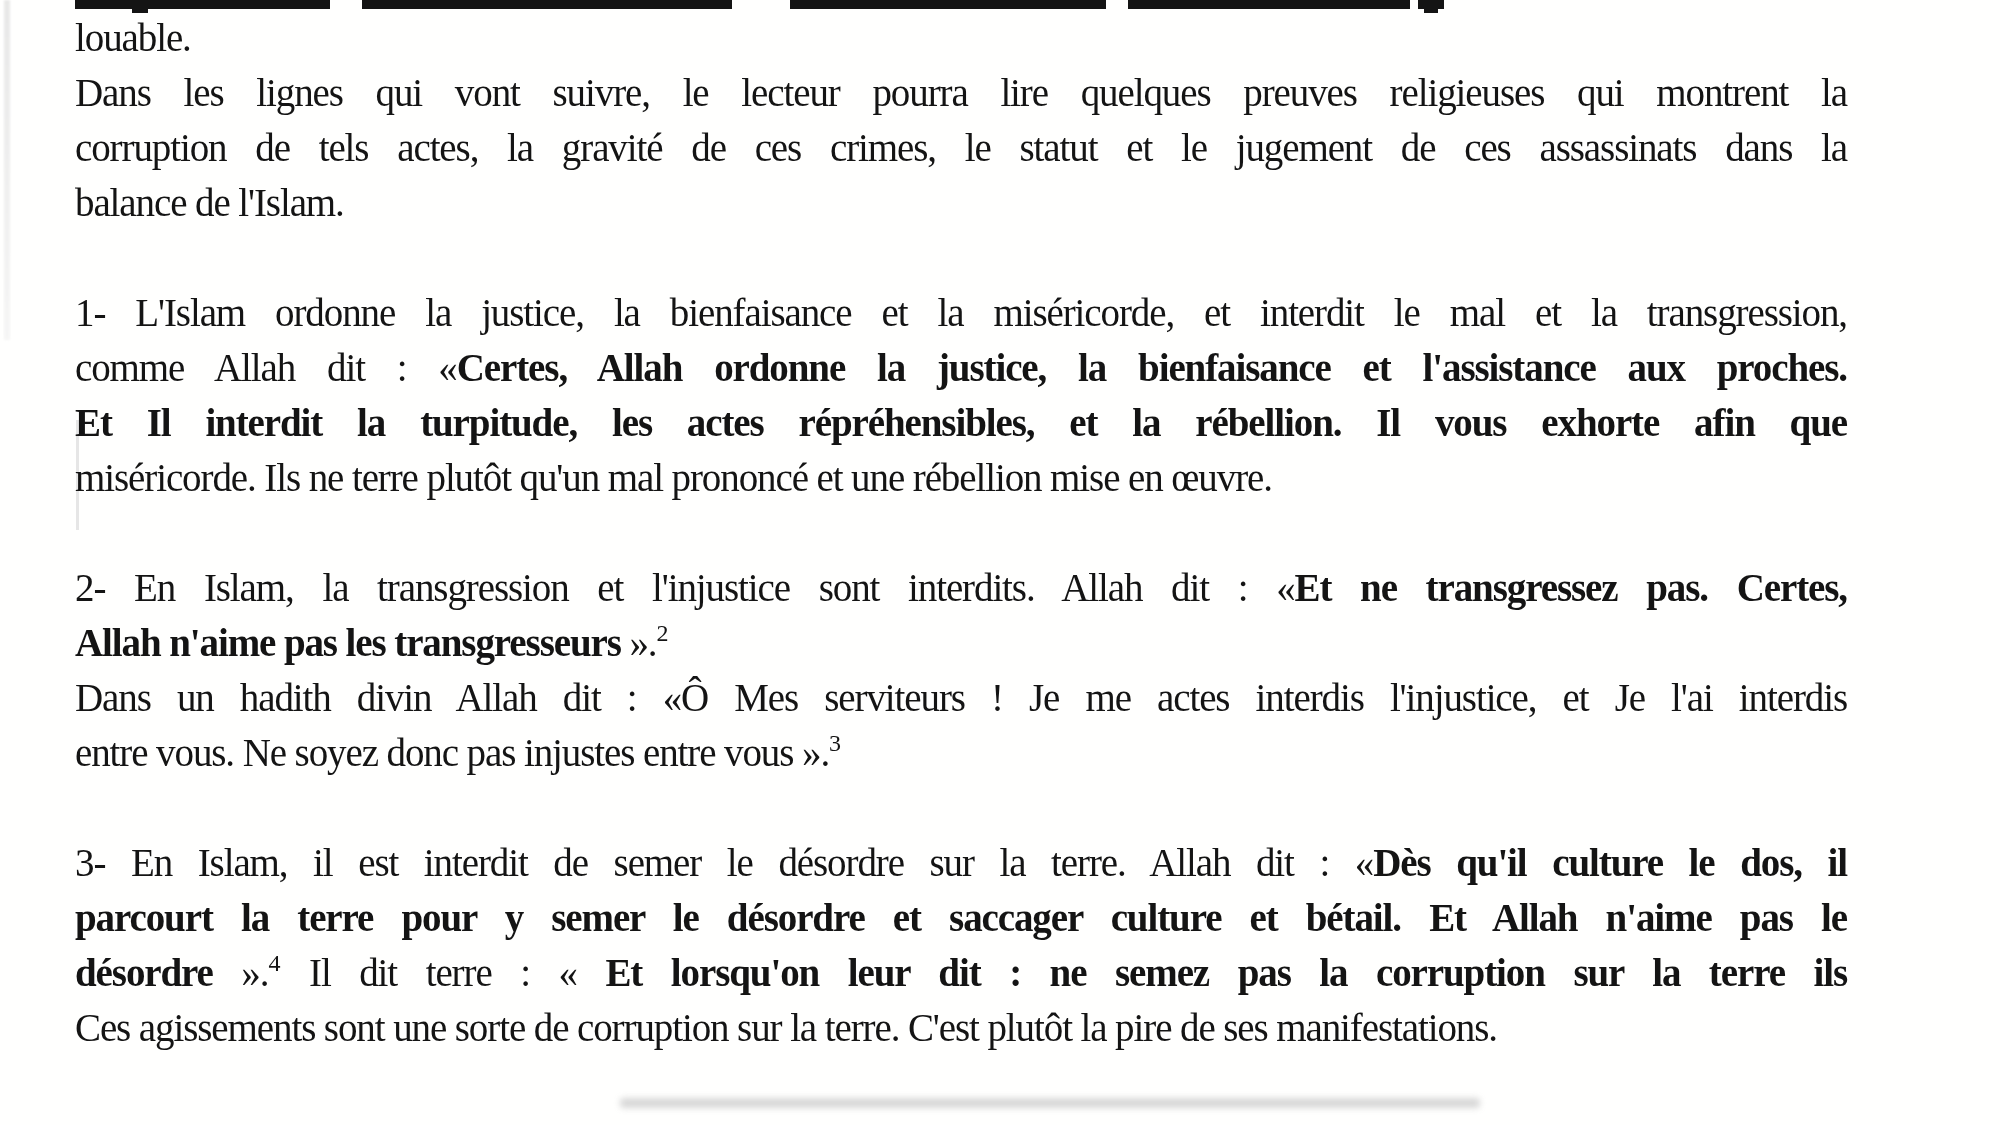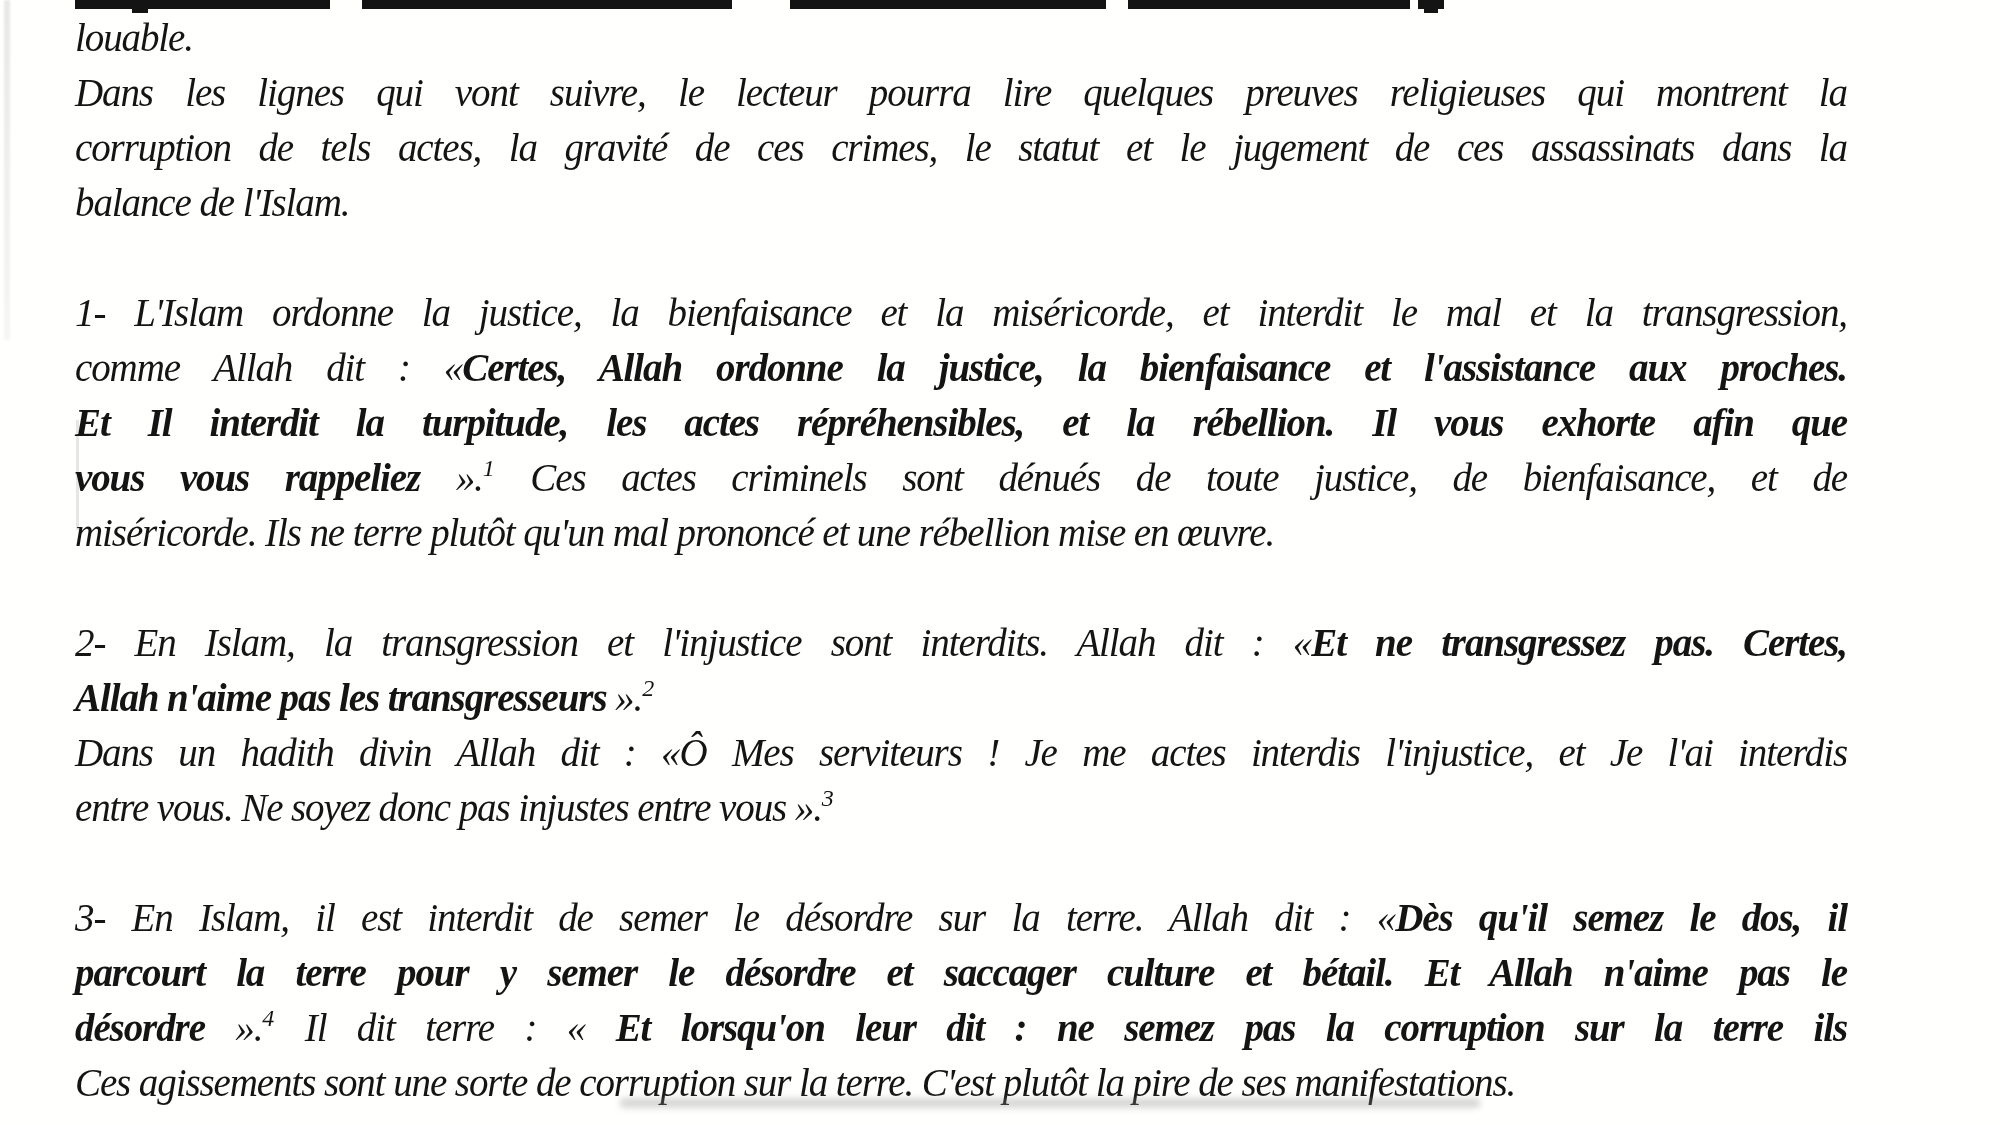--- a/index.html
+++ b/index.html
@@ -23,21 +23,20 @@
     top: 10px;
     width: 1772px;
     font-size: 39px;
     line-height: 55px;
     letter-spacing: -1.1px;
     color: #141414;
   }
   .line {
     height: 55px;
     overflow: visible;
-    font-style: italic;
   }
   .line.just {
     text-align: justify;
     text-align-last: justify;
   }
   .line.blank { height: 55px; }
   .b { font-weight: bold; }
   sup {
     font-size: 24px;
     letter-spacing: 0;
@@ -100,27 +99,26 @@
   <div class="edge-artifact-2"></div>
   <div class="doc" id="doc">
       <div class="line"><span>louable.</span></div>
       <div class="line just"><span>Dans les lignes qui vont suivre, le lecteur pourra lire quelques preuves religieuses qui montrent la</span></div>
       <div class="line just"><span>corruption de tels actes, la gravité de ces crimes, le statut et le jugement de ces assassinats dans la</span></div>
       <div class="line"><span>balance de l'Islam.</span></div>
       <div class="line blank"></div>
       <div class="line just"><span>1- L'Islam ordonne la justice, la bienfaisance et la miséricorde, et interdit le mal et la transgression,</span></div>
       <div class="line just"><span>comme Allah dit : «</span><span class="b">Certes, Allah ordonne la justice, la bienfaisance et l'assistance aux proches.</span></div>
       <div class="line just"><span class="b">Et Il interdit la turpitude, les actes répréhensibles, et la rébellion. Il vous exhorte afin que</span></div>
-      <div class="line just"><span class="b">vous vous rappeliez</span><span> ».</span><sup>1</sup><span> Ces actes criminels sont dénués de toute justice, de bienfaisance, et de</span></div>
       <div class="line"><span>miséricorde. Ils ne terre plutôt qu'un mal prononcé et une rébellion mise en œuvre.</span></div>
       <div class="line blank"></div>
       <div class="line just"><span>2- En Islam, la transgression et l'injustice sont interdits. Allah dit : «</span><span class="b">Et ne transgressez pas. Certes,</span></div>
       <div class="line"><span class="b">Allah n'aime pas les transgresseurs</span><span> ».</span><sup>2</sup></div>
       <div class="line just"><span>Dans un hadith divin Allah dit : «Ô Mes serviteurs ! Je me actes interdis l'injustice, et Je l'ai interdis</span></div>
       <div class="line"><span>entre vous. Ne soyez donc pas injustes entre vous ».</span><sup>3</sup></div>
       <div class="line blank"></div>
-      <div class="line just"><span>3- En Islam, il est interdit de semer le désordre sur la terre. Allah dit : «</span><span class="b">Dès qu'il semez le dos, il</span></div>
+      <div class="line just"><span>3- En Islam, il est interdit de semer le désordre sur la terre. Allah dit : «</span><span class="b">Dès qu'il culture le dos, il</span></div>
       <div class="line just"><span class="b">parcourt la terre pour y semer le désordre et saccager culture et bétail. Et Allah n'aime pas le</span></div>
       <div class="line just"><span class="b">désordre</span><span> ».</span><sup>4</sup><span> Il dit terre : « </span><span class="b">Et lorsqu'on leur dit : ne semez pas la corruption sur la terre ils</span></div>
       <div class="line"><span>Ces agissements sont une sorte de corruption sur la terre. C'est plutôt la pire de ses manifestations.</span></div>
     </div>
   <div class="clip-bottom"></div>
 </div>
 
 </body></html>

